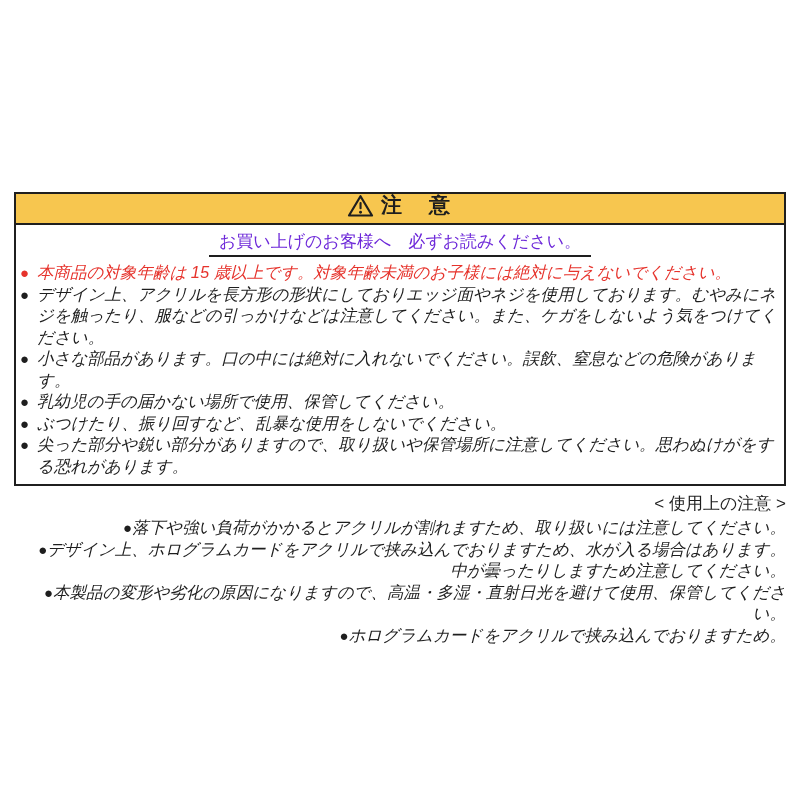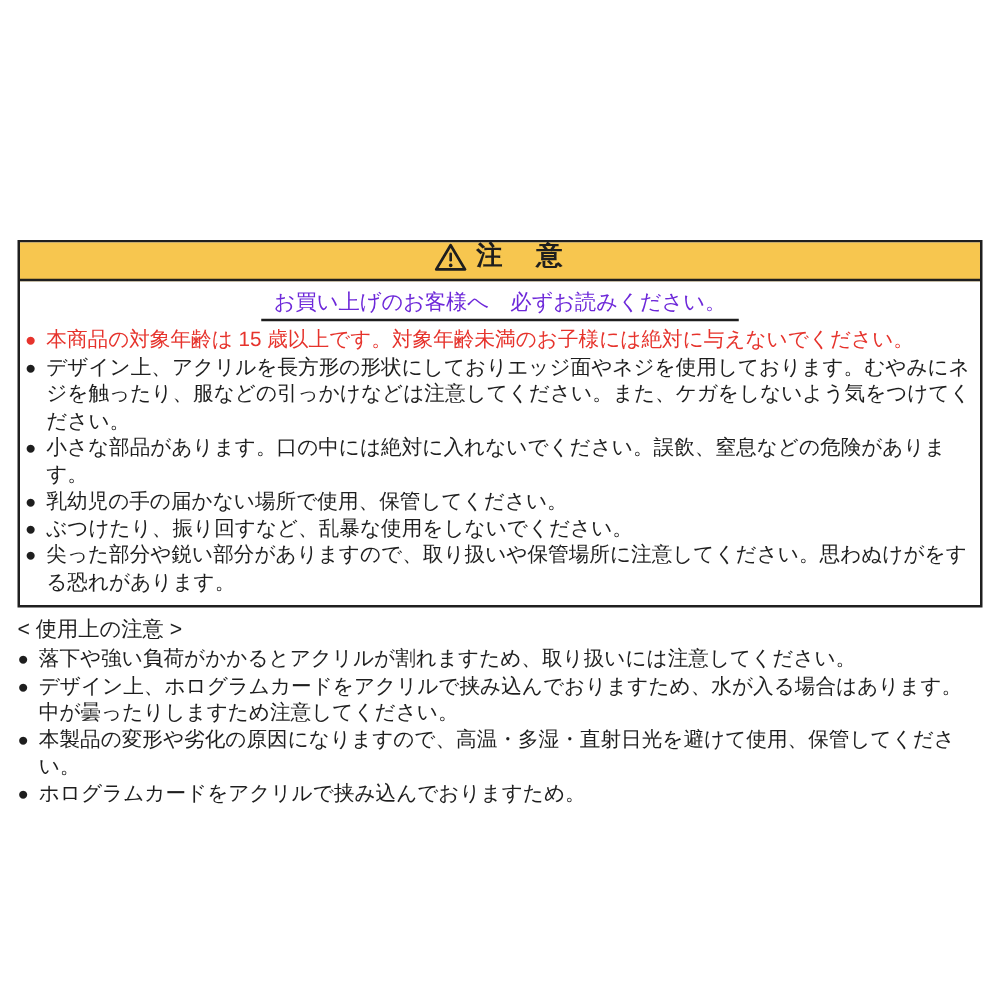--- a/index.html
+++ b/index.html
@@ -70,34 +70,36 @@
   }
 
   
   .item {
     font-size: 16.5px;
     line-height: 21.5px;
     color: #1e1e1e;
     padding-left: 17px;
     text-indent: -17px;
     overflow-wrap: break-word;
+    font-style: italic;
   }
   .item .bullet {
     display: inline-block;
     width: 17px;
     text-indent: 0;
     font-size: 15px;
   }
   .item.red {
     color: #e6332c;
   }
 
   
   .usage-section {
     margin-top: 7px;
+    text-align: right;
   }
   .usage-title {
     font-size: 17px;
     line-height: 22px;
     color: #1e1e1e;
     margin: 0 0 2px 0;
   }
 </style>
 </head>
 <body>

